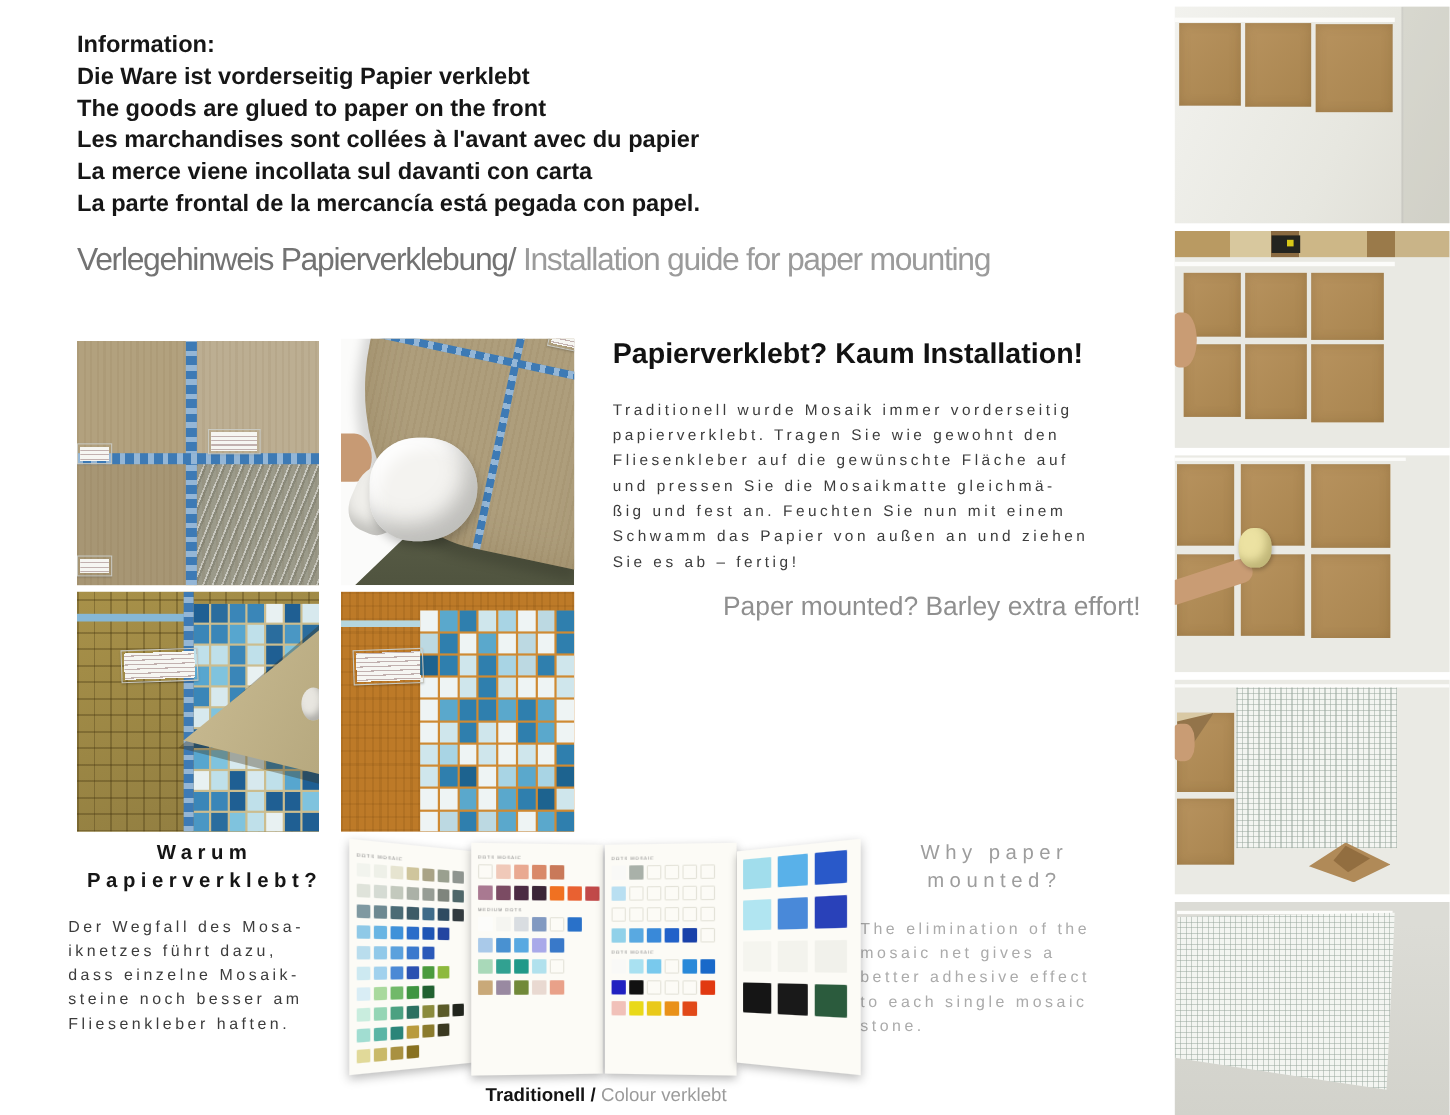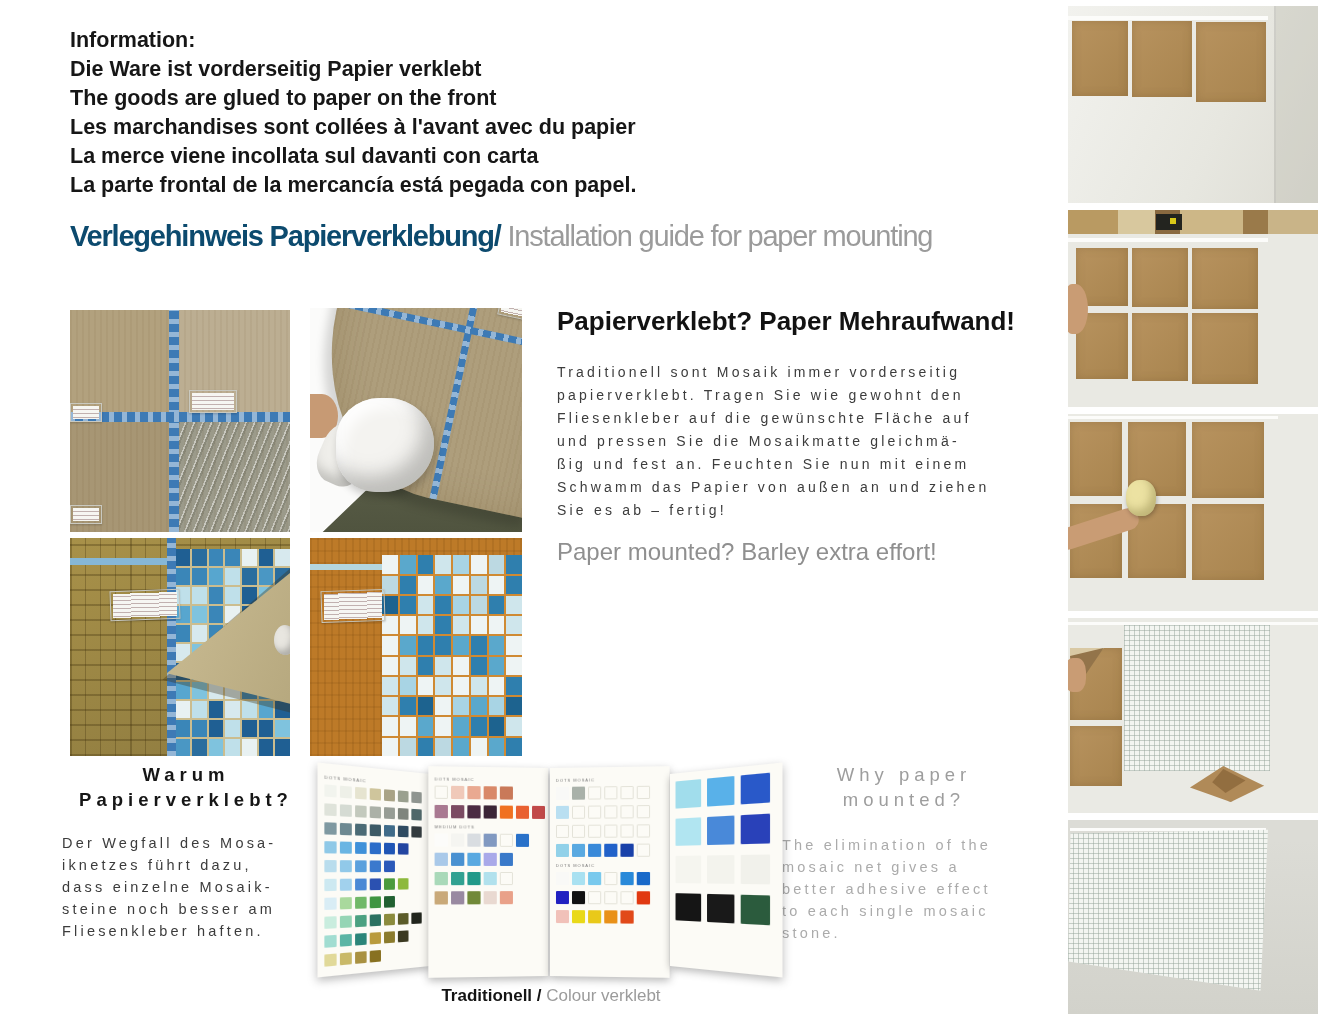--- a/index.html
+++ b/index.html
@@ -4,29 +4,29 @@
 <style>
   html,body{margin:0;padding:0;background:#ffffff;}
   .page{position:relative;width:1318px;height:1014px;background:#fff;overflow:hidden;
         font-family:"Liberation Sans",sans-serif;color:#1a1a1a;}
   .abs{position:absolute;}
 
   
   .info{left:70px;top:26px;font-size:21.5px;font-weight:700;line-height:29px;
         color:#161616;white-space:pre-line;}
   .main-heading{left:70px;top:220px;margin:0;font-size:29px;letter-spacing:-1.2px;white-space:nowrap;}
-  .h-de{font-weight:700;color:#0c4a6e;}
+  .h-de{font-weight:400;color:#737373;}
   .h-en{font-weight:400;color:#9b9b9b;}
 
   .sec{width:480px;}
   .sec-de{left:557px;top:306px;}
   .sec-de h2{margin:0 0 24px 0;font-size:26px;font-weight:700;color:#121212;}
   .sec-de p{margin:0;font-size:14px;color:#3c3c3c;letter-spacing:3.2px;line-height:23px;white-space:pre-line;}
   .sec-en{left:557px;top:538px;}
-  .sec-en h2{margin:0 0 30px 0;font-size:24px;font-weight:400;color:#8f8f8f;}
+  .sec-en h2{margin:0 0 30px 0;font-size:24px;font-weight:400;color:#8f8f8f;text-align:right;}
   .sec-en p{margin:0;font-size:14px;color:#a5a5a5;letter-spacing:3.2px;line-height:21.5px;white-space:pre-line;}
 
   .warum{left:62px;top:762px;width:248px;}
   .warum h3{margin:0 0 20px 0;font-size:18.5px;font-weight:700;letter-spacing:5px;
             text-align:center;line-height:25px;white-space:pre-line;color:#161616;}
   .warum p{margin:0;font-size:14.5px;letter-spacing:3.2px;line-height:22px;color:#3c3c3c;white-space:pre-line;}
   .why{left:782px;top:762px;width:244px;}
   .why h3{margin:0 0 22px 0;font-size:18.5px;font-weight:400;letter-spacing:5px;
           text-align:center;line-height:25px;white-space:pre-line;color:#9d9d9d;}
   .why p{margin:0;font-size:14.5px;letter-spacing:3.2px;line-height:22px;color:#ababab;white-space:pre-line;}
@@ -341,22 +341,22 @@
         <div style="background: rgb(188, 217, 226);"></div>
         <div style="background: rgb(90, 168, 204);"></div>
         <div style="background: rgb(238, 244, 244);"></div>
         <div style="background: rgb(90, 168, 204);"></div>
         <div style="background: rgb(47, 127, 174);"></div>
       </div>
     <div class="lbl" style="left:5%;top:24%;width:58px;height:26px;transform:rotate(-2deg);"></div>
   </div>
 
   <section class="abs sec sec-de">
-    <h2>Papierverklebt? Paper Mehraufwand!</h2>
-    <p>Traditionell sont Mosaik immer vorderseitig
+    <h2>Papierverklebt? Kaum Installation!</h2>
+    <p>Traditionell wurde Mosaik immer vorderseitig
 papierverklebt. Tragen Sie wie gewohnt den
 Fliesenkleber auf die gewünschte Fläche auf
 und pressen Sie die Mosaikmatte gleichmä-
 ßig und fest an. Feuchten Sie nun mit einem
 Schwamm das Papier von außen an und ziehen
 Sie es ab – fertig!</p>
   </section>
 
   <section class="abs sec sec-en">
     <h2>Paper mounted? Barley extra effort!</h2>

